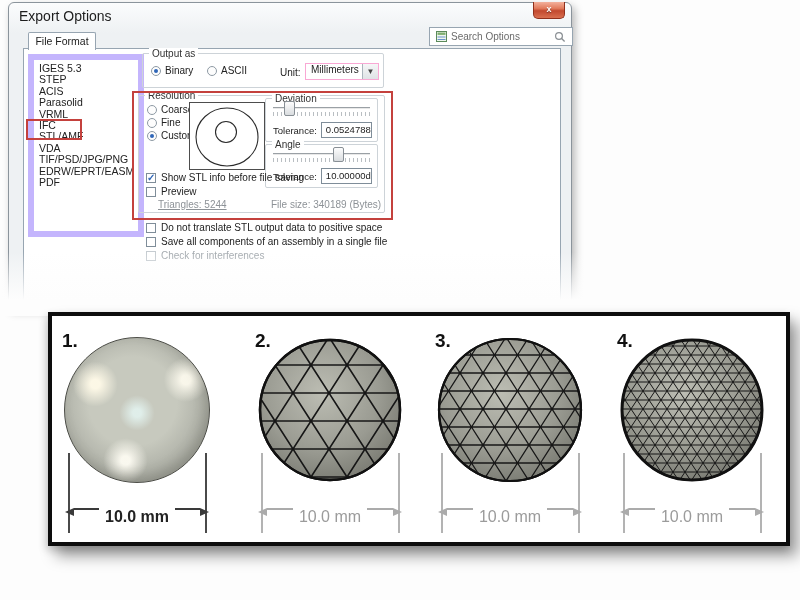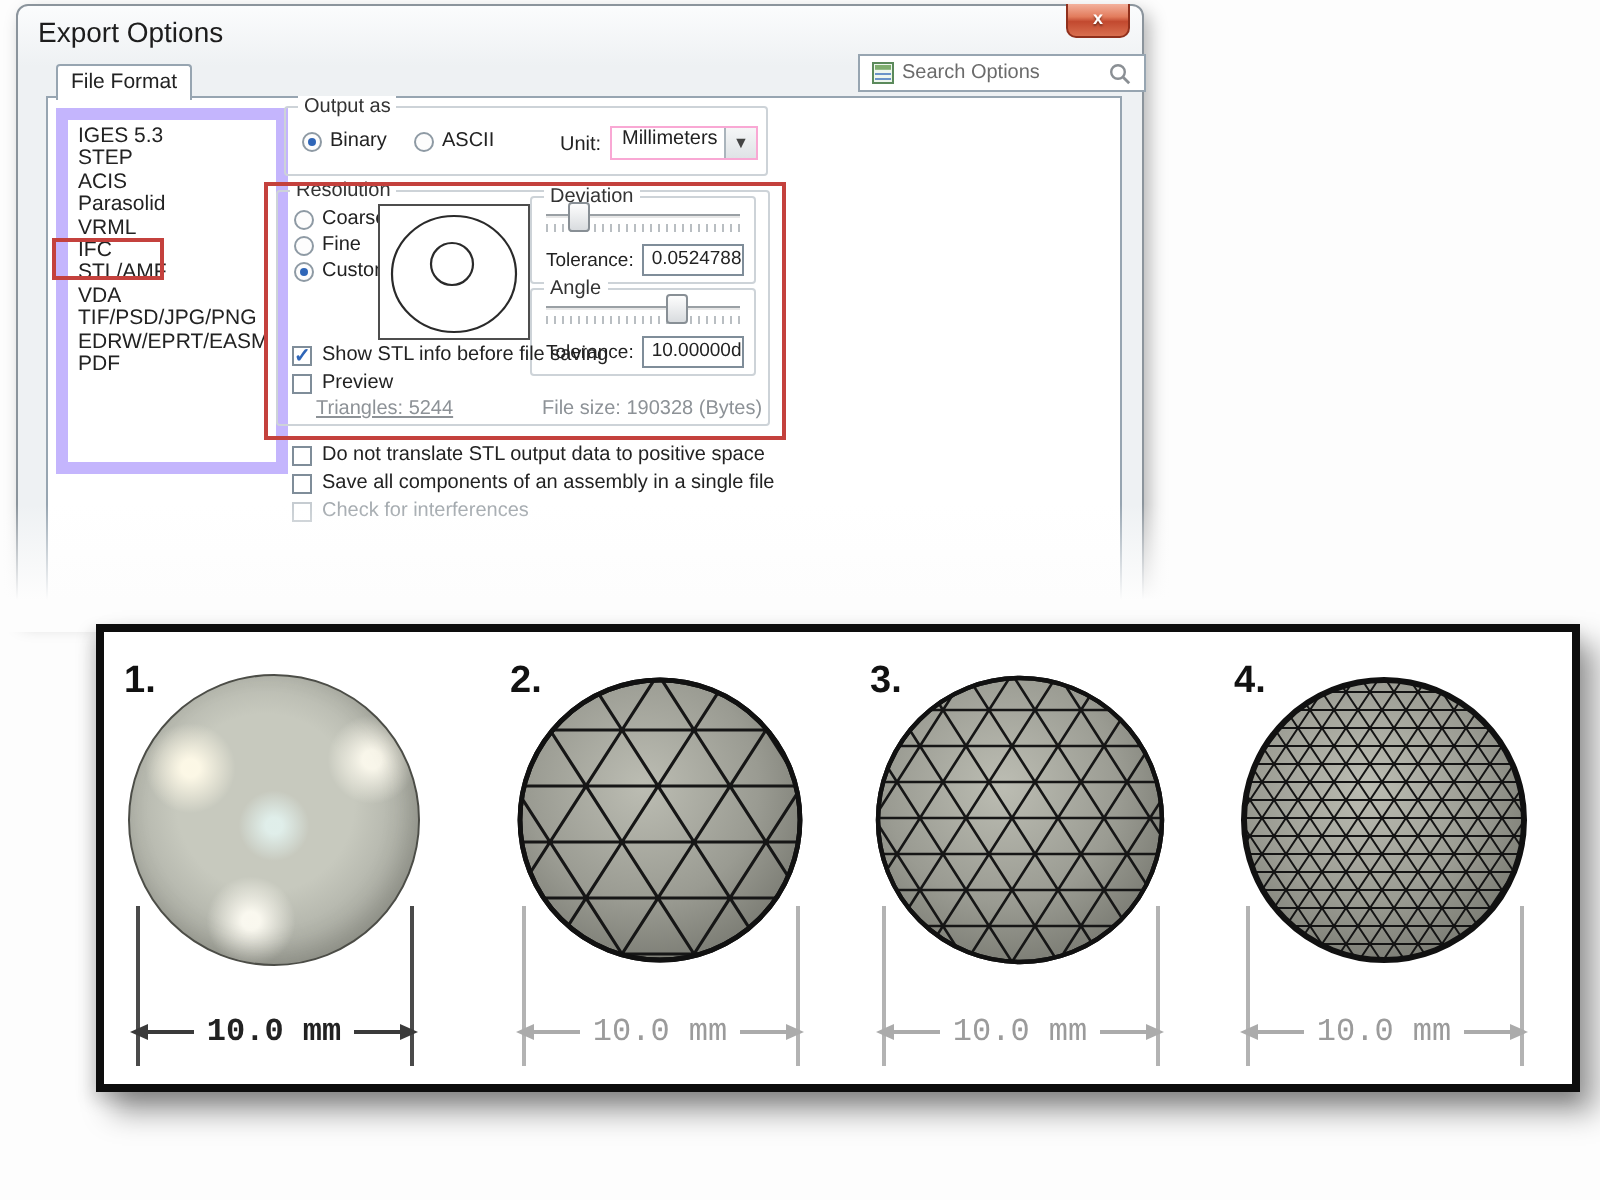--- a/index.html
+++ b/index.html
@@ -85,21 +85,21 @@
   .ball{position:absolute;left:4px;top:9px;width:146px;height:146px;border-radius:50%;}
   .ball-smooth{
      background:
       radial-gradient(circle at 50% 52%, rgba(225,240,236,.95) 0 4%, rgba(225,240,236,0) 17%),
       radial-gradient(circle at 21% 32%, rgba(255,250,232,.95) 0 3%, rgba(255,250,232,0) 15%),
       radial-gradient(circle at 84% 29%, rgba(255,252,240,.9) 0 3%, rgba(255,252,240,0) 14%),
       radial-gradient(circle at 42% 85%, rgba(255,253,244,.92) 0 3%, rgba(255,253,244,0) 15%),
       radial-gradient(circle at 47% 44%, #c7c9be 0 40%, #a8aaa1 72%, #7f8178 96%, #62645c 100%);
      border:1px solid #4c4d47;box-shadow:inset -4px -5px 12px rgba(50,50,40,.22);box-sizing:border-box;}
   .dim-tick{position:absolute;top:125px;width:2px;height:80px;}
-  .dim-row{position:absolute;left:5px;right:5px;top:180px;height:16px;display:flex;align-items:center;font-family:Liberation Mono, monospace;}
+  .dim-row{position:absolute;left:5px;right:5px;top:180px;height:16px;display:flex;}
   .dim-row .ah-l{width:0;height:0;border-top:4px solid transparent;border-bottom:4px solid transparent;}
   .dim-row .ah-r{width:0;height:0;border-top:4px solid transparent;border-bottom:4px solid transparent;}
   .dim-row .ln{flex:1;height:2px;}
   .dim-row .dtxt{padding:0 6px;font-size:16px;white-space:nowrap;}
   .dim-dark .dim-tick{background:#4a4a4a;}
   .dim-dark .ln{background:#3a3a3a;}
   .dim-dark .ah-l{border-right:9px solid #3a3a3a;}
   .dim-dark .ah-r{border-left:9px solid #3a3a3a;}
   .dim-dark .dtxt{color:#222;font-weight:600;}
   .dim-gray .dim-tick{background:#b3b3b3;}
@@ -224,21 +224,21 @@
 
         <div class="check checked" style="left:7px;top:76px;">
           <span class="box"></span>
           <span>Show STL info before file saving</span>
         </div>
         <div class="check" style="left:7px;top:90px;">
           <span class="box"></span>
           <span>Preview</span>
         </div>
         <div class="gray-note" style="left:19px;top:103px;text-decoration:underline;">Triangles: 5244</div>
-        <div class="gray-note" style="left:132px;top:103px;">File size: 190328 (Bytes)</div>
+        <div class="gray-note" style="left:132px;top:103px;">File size: 340189 (Bytes)</div>
       </div>
 
       <div class="check" style="left:122px;top:173px;">
         <span class="box"></span>
         <span>Do not translate STL output data to positive space</span>
       </div>
       <div class="check" style="left:122px;top:187px;">
         <span class="box"></span>
         <span>Save all components of an assembly in a single file</span>
       </div>

